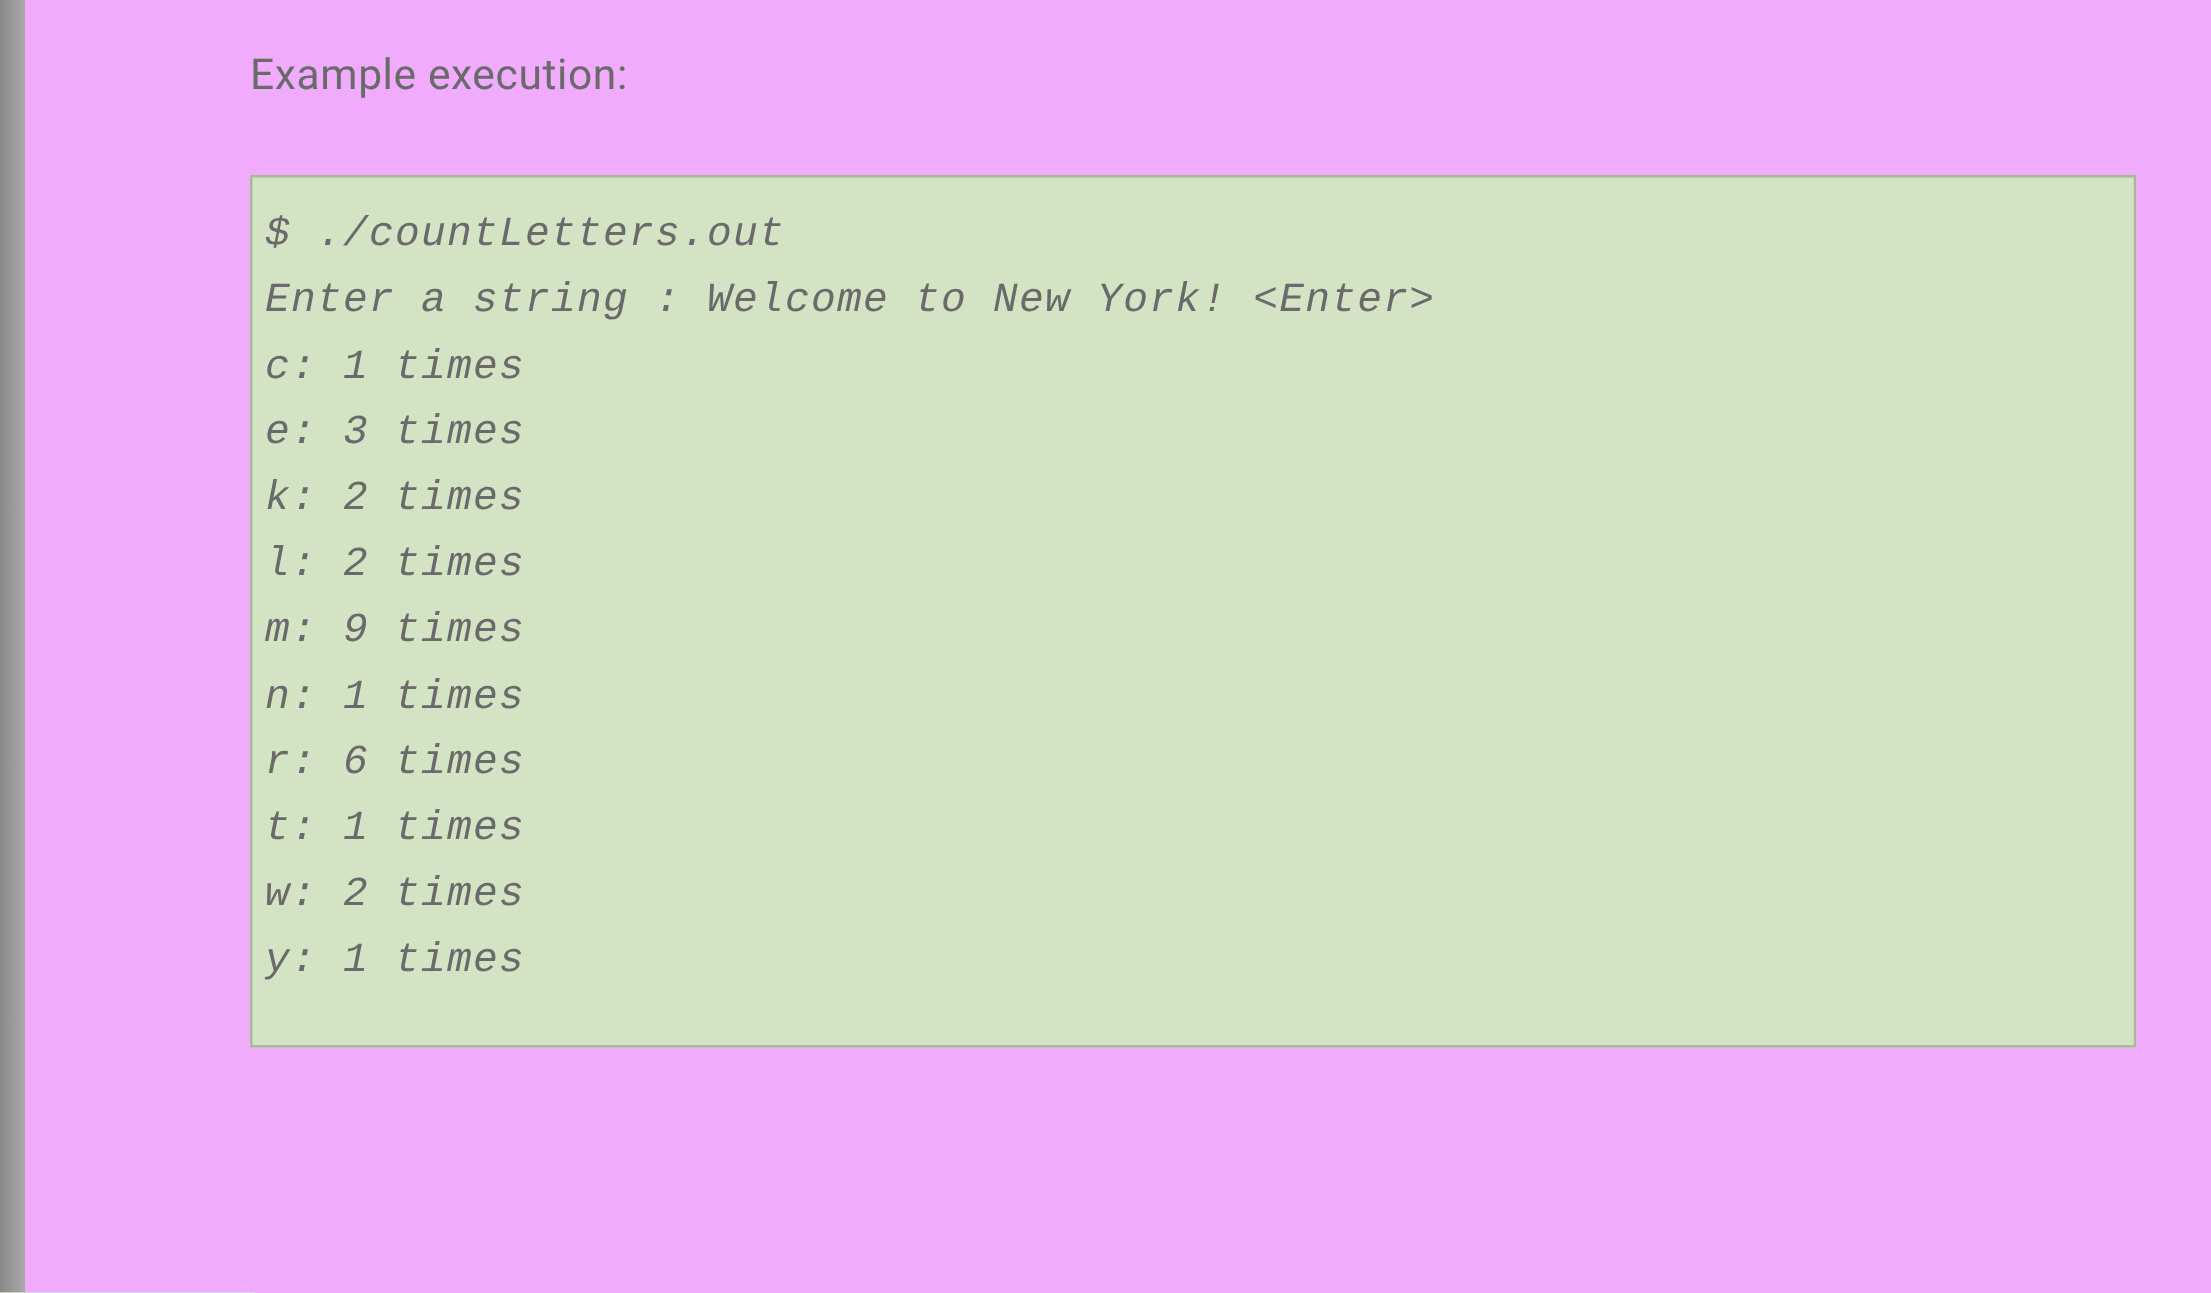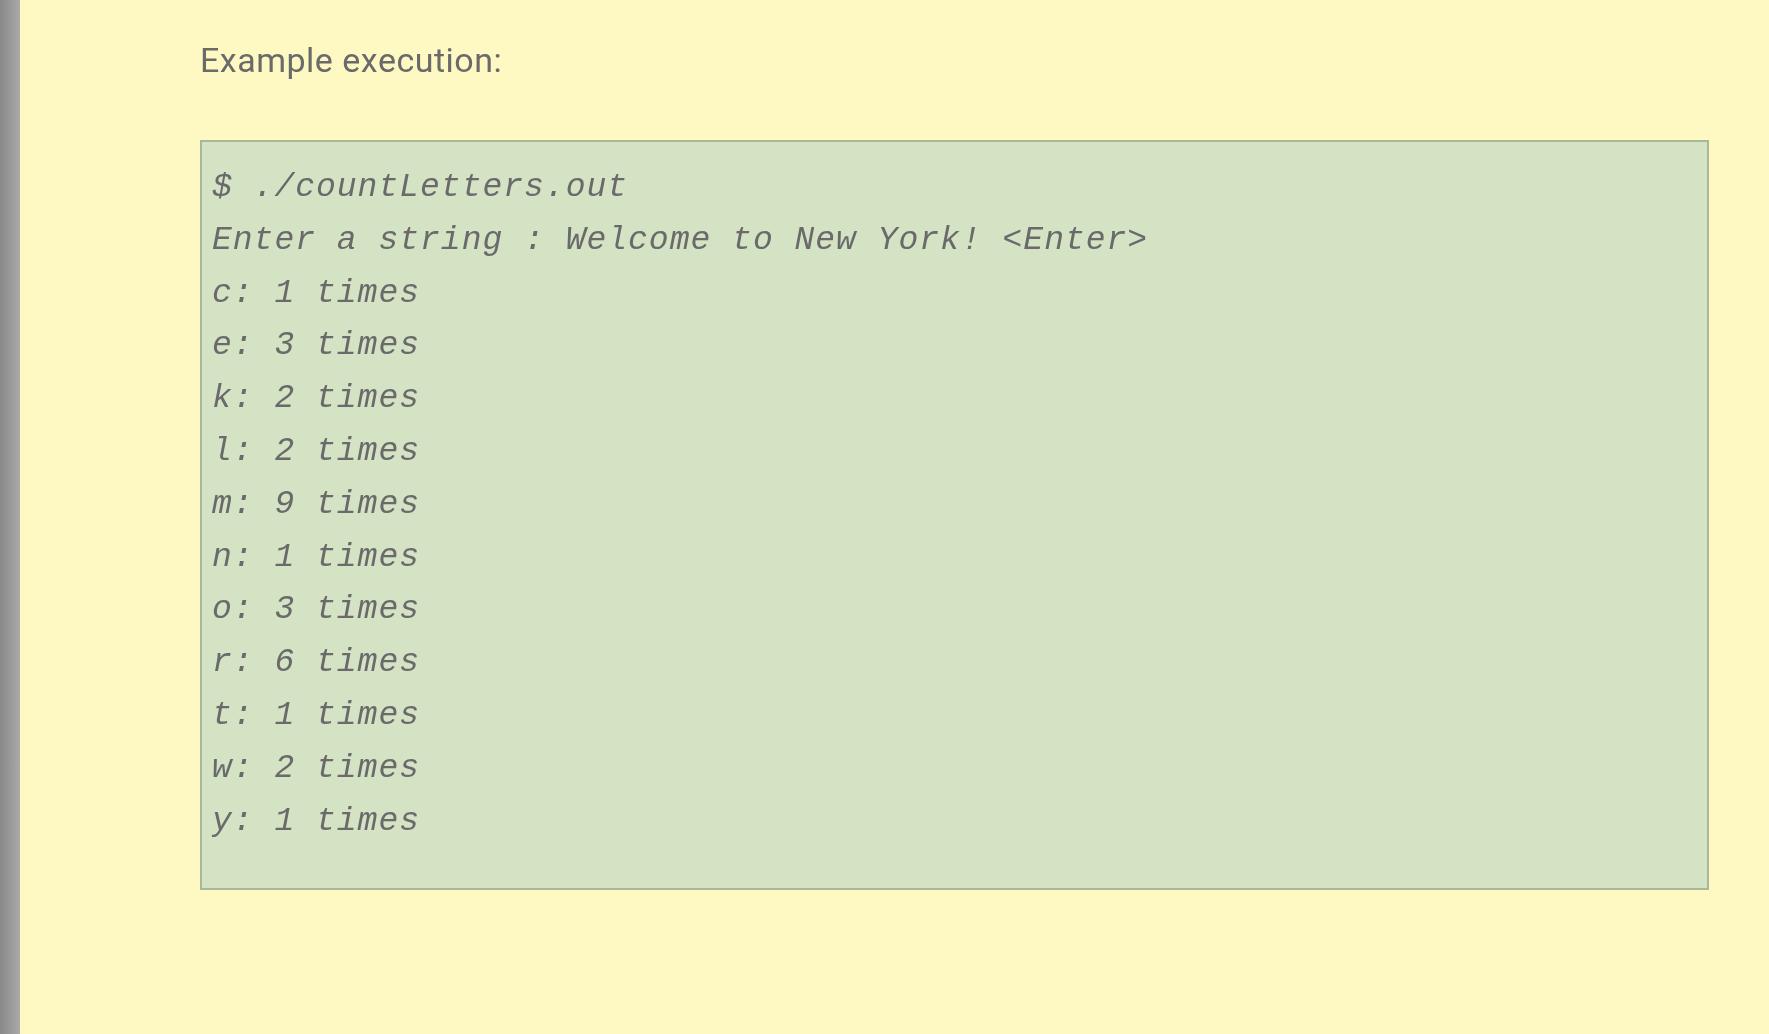--- a/index.html
+++ b/index.html
@@ -17,21 +17,21 @@
     }
     .left-edge {
       position: absolute;
       left: 0;
       top: 0;
       width: 20px;
       height: 100%;
       background: linear-gradient(to right, #888, #aaa);
     }
     .page {
-      background: #fef9c3;
+      background: #f0abfc;
       margin-left: 20px;
       padding: 40px 0 60px 0;
       height: 100%;
     }
     .heading {
       color: #6a6a6a;
       font-size: 34px;
       font-weight: 400;
       margin-left: 180px;
       margin-bottom: 60px;
@@ -64,19 +64,18 @@
 
   <div class="code-block">
     <div class="code-line">$ ./countLetters.out</div>
     <div class="code-line">Enter a string : Welcome to New York! &lt;Enter&gt;</div>
     <div class="code-line">c: 1 times</div>
     <div class="code-line">e: 3 times</div>
     <div class="code-line">k: 2 times</div>
     <div class="code-line">l: 2 times</div>
     <div class="code-line">m: 9 times</div>
     <div class="code-line">n: 1 times</div>
-    <div class="code-line">o: 3 times</div>
     <div class="code-line">r: 6 times</div>
     <div class="code-line">t: 1 times</div>
     <div class="code-line">w: 2 times</div>
     <div class="code-line">y: 1 times</div>
   </div>
 </div>
 
 </body></html>

